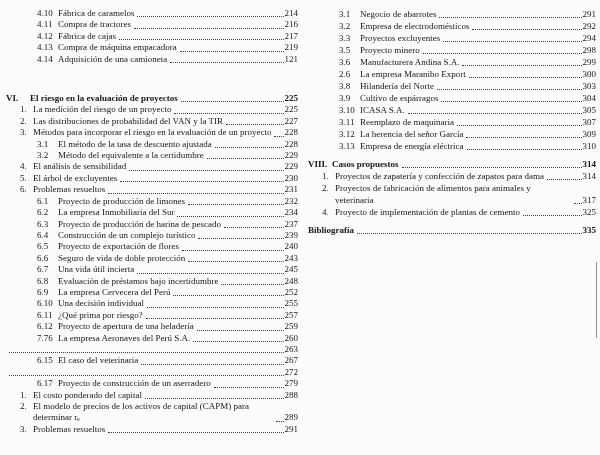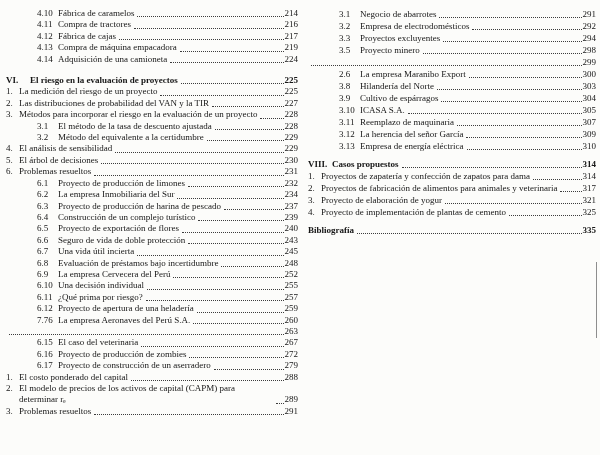--- a/index.html
+++ b/index.html
@@ -18,26 +18,26 @@
 
   .entry { display: flex; align-items: flex-end; font-size: 9px; line-height: 11.4px; }
   .col-right .entry { line-height: 12px; }
 
   .text { flex: 0 1 auto; display: block; }
   .dots { flex: 1 1 8px; min-width: 8px; border-bottom: 1px dotted #3c3c3c; margin: 0 1px 2px 3px; }
   .page-num { flex: 0 0 auto; }
 
   .lvl0 { font-weight: bold; }
   .lvl0 .num { display: inline-block; min-width: 24px; }
-  .lvl1 .text { padding-left: 13px; text-indent: -13px; }
+  .lvl1 .text { margin-left: 14px; padding-left: 13px; text-indent: -13px; }
   .lvl1 .num  { display: inline-block; width: 13px; text-indent: 0; }
   .lvl2 .text { margin-left: 31px; padding-left: 21px; text-indent: -21px; }
   .lvl2 .num  { display: inline-block; width: 21px; text-indent: 0; }
 
-  .col-left  .heading { margin-top: 10px; }
+  .col-left  .heading { margin-top: 28px; }
   .col-right .heading { margin-top: 6px; }
 
   .artifact-line { position: absolute; right: 3px; top: 262px; width: 1px; height: 76px; background: #8d8d8d; }
 </style>
 </head>
 <body>
 
 <div class="page">
   <div class="col col-left">
       <div class="entry lvl2">
@@ -56,21 +56,21 @@
         <span class="page-num">217</span>
       </div>
       <div class="entry lvl2">
         <span class="text"><span class="num">4.13</span><span class="title">Compra de máquina empacadora</span></span>
         <span class="dots"></span>
         <span class="page-num">219</span>
       </div>
       <div class="entry lvl2">
         <span class="text"><span class="num">4.14</span><span class="title">Adquisición de una camioneta</span></span>
         <span class="dots"></span>
-        <span class="page-num">224</span>
+        <span class="page-num">121</span>
       </div>
       <div class="entry lvl0 heading">
         <span class="text"><span class="num">VI.</span><span class="title">El riesgo en la evaluación de proyectos</span></span>
         <span class="dots"></span>
         <span class="page-num">225</span>
       </div>
       <div class="entry lvl1">
         <span class="text"><span class="num">1.</span><span class="title">La medición del riesgo de un proyecto</span></span>
         <span class="dots"></span>
         <span class="page-num">225</span>
@@ -94,21 +94,21 @@
         <span class="text"><span class="num">3.2</span><span class="title">Método del equivalente a la certidumbre</span></span>
         <span class="dots"></span>
         <span class="page-num">229</span>
       </div>
       <div class="entry lvl1">
         <span class="text"><span class="num">4.</span><span class="title">El análisis de sensibilidad</span></span>
         <span class="dots"></span>
         <span class="page-num">229</span>
       </div>
       <div class="entry lvl1">
-        <span class="text"><span class="num">5.</span><span class="title">El árbol de decisiones</span></span>
+        <span class="text"><span class="num">5.</span><span class="title">El árbol de excluyentes</span></span>
         <span class="dots"></span>
         <span class="page-num">230</span>
       </div>
       <div class="entry lvl1">
         <span class="text"><span class="num">6.</span><span class="title">Problemas resueltos</span></span>
         <span class="dots"></span>
         <span class="page-num">231</span>
       </div>
       <div class="entry lvl2">
         <span class="text"><span class="num">6.1</span><span class="title">Proyecto de producción de limones</span></span>
@@ -178,21 +178,20 @@
       <div class="entry lvl2">
         <span class="dots"></span>
         <span class="page-num">263</span>
       </div>
       <div class="entry lvl2">
         <span class="text"><span class="num">6.15</span><span class="title">El caso del veterinaria</span></span>
         <span class="dots"></span>
         <span class="page-num">267</span>
       </div>
       <div class="entry lvl2">
-        <span class="text"><span class="num">6.16</span><span class="title">Proyecto de producción de zombies</span></span>
         <span class="dots"></span>
         <span class="page-num">272</span>
       </div>
       <div class="entry lvl2">
         <span class="text"><span class="num">6.17</span><span class="title">Proyecto de construcción de un aserradero</span></span>
         <span class="dots"></span>
         <span class="page-num">279</span>
       </div>
       <div class="entry lvl1">
         <span class="text"><span class="num">1.</span><span class="title">El costo ponderado del capital</span></span>
@@ -225,20 +224,21 @@
         <span class="text"><span class="num">3.3</span><span class="title">Proyectos excluyentes</span></span>
         <span class="dots"></span>
         <span class="page-num">294</span>
       </div>
       <div class="entry lvl2">
         <span class="text"><span class="num">3.5</span><span class="title">Proyecto minero</span></span>
         <span class="dots"></span>
         <span class="page-num">298</span>
       </div>
       <div class="entry lvl2">
+        <span class="text"><span class="num">3.6</span><span class="title">Manufacturera Andina S.A.</span></span>
         <span class="dots"></span>
         <span class="page-num">299</span>
       </div>
       <div class="entry lvl2">
         <span class="text"><span class="num">2.6</span><span class="title">La empresa Maranibo Export</span></span>
         <span class="dots"></span>
         <span class="page-num">300</span>
       </div>
       <div class="entry lvl2">
         <span class="text"><span class="num">3.8</span><span class="title">Hilandería del Norte</span></span>
@@ -277,25 +277,20 @@
       </div>
       <div class="entry lvl1">
         <span class="text"><span class="num">1.</span><span class="title">Proyectos de zapatería y confección de zapatos para dama</span></span>
         <span class="dots"></span>
         <span class="page-num">314</span>
       </div>
       <div class="entry lvl1">
         <span class="text"><span class="num">2.</span><span class="title">Proyectos de fabricación de alimentos para animales y veterinaria</span></span>
         <span class="dots"></span>
         <span class="page-num">317</span>
-      </div>
-      <div class="entry lvl1">
-        <span class="text"><span class="num">3.</span><span class="title">Proyecto de elaboración de yogur</span></span>
-        <span class="dots"></span>
-        <span class="page-num">321</span>
       </div>
       <div class="entry lvl1">
         <span class="text"><span class="num">4.</span><span class="title">Proyecto de implementación de plantas de cemento</span></span>
         <span class="dots"></span>
         <span class="page-num">325</span>
       </div>
       <div class="entry lvl0 heading">
         <span class="text"><span class="title">Bibliografía</span></span>
         <span class="dots"></span>
         <span class="page-num">335</span>

